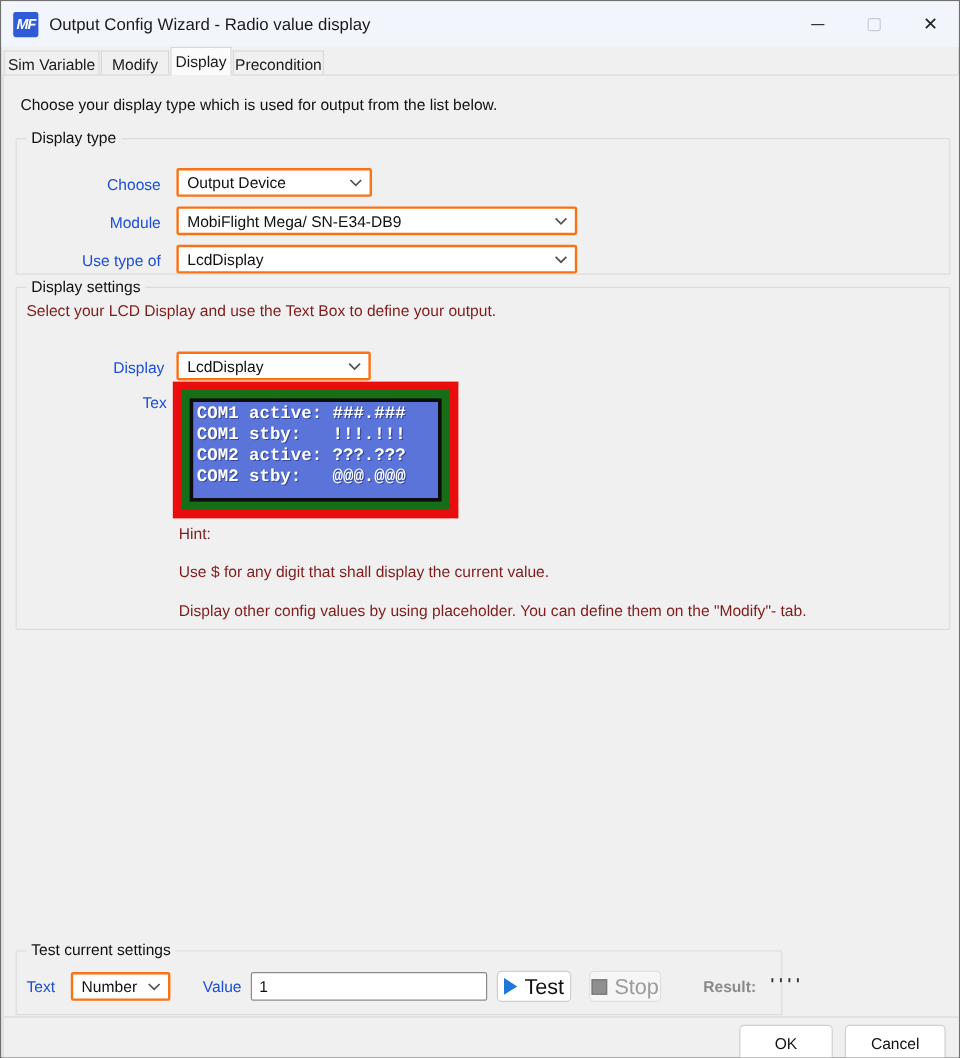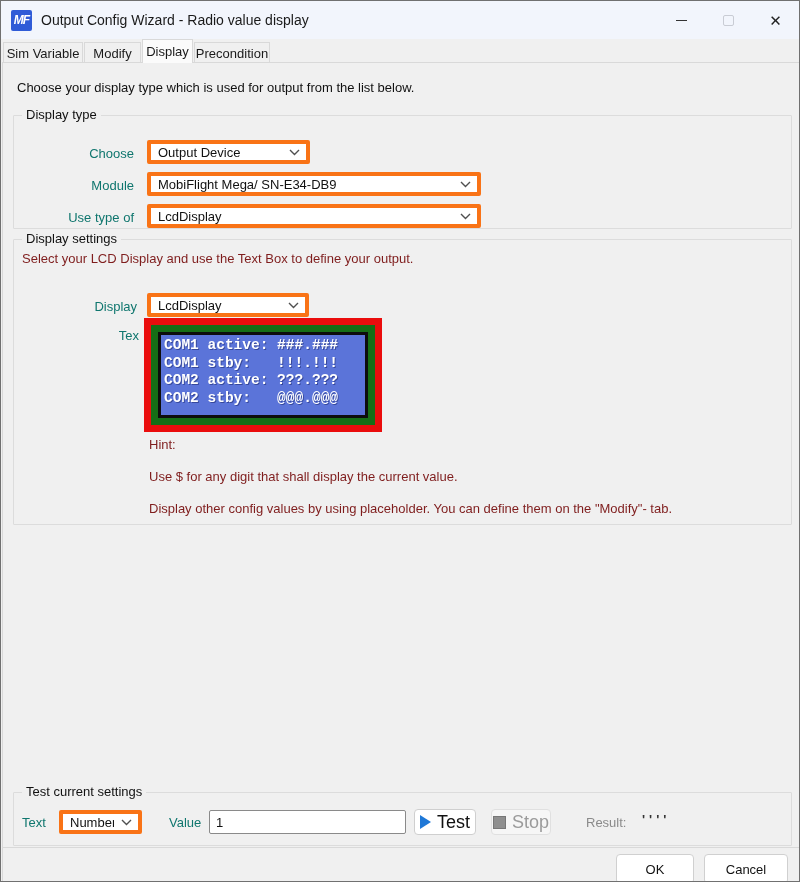--- a/index.html
+++ b/index.html
@@ -50,28 +50,28 @@
   
   .groupbox {
     position:absolute; border:1px solid #dcdcdc; border-radius:1px; background:#f0f0f0;
   }
   .groupbox .legend {
     position:absolute; top:-9px; left:8px; background:#f0f0f0;
     padding:0 4px; font-size:13px; color:#111;
   }
   .gb-display-type { left:10px; top:52px; width:779px; height:114px; }
   .gb-display-settings { left:10px; top:176px; width:779px; height:286px; }
-  .gb-test { left:10px; top:729px; width:779px; height:54px;padding-left:37px; }
-
-  .row-label { position:absolute; font-size:13px; color:#0f766e; text-align:right; }
+  .gb-test { left:10px; top:729px; width:639px; height:54px;padding-left:37px; }
+
+  .row-label { position:absolute; font-size:13px; color:#1d4ed8; text-align:right; }
 
   
   .combo {
     position:absolute; height:24px; background:#ffffff;
-    border:4px solid #f97316; border-radius:2px;
+    border:2px solid #f97316; border-radius:2px;
     display:flex; align-items:center; font-size:13px; color:#111;
   }
   .combo .combo-value { flex:1; padding-left:7px; white-space:nowrap; overflow:hidden; }
   .combo .chev { width:24px; display:flex; align-items:center; justify-content:center; }
 
   
   .textbox {
     position:absolute; height:24px; background:#ffffff;
     border:1px solid #8a8a8a; border-radius:2px;
     font-size:13px; color:#111; padding:0 6px;
@@ -233,21 +233,21 @@
 
       <div class="btn" style="left:400px; top:16px; width:62px;">
         <div class="play-icon"></div>
         <span>Test</span>
       </div>
       <div class="btn disabled" style="left:477px; top:16px; width:60px;">
         <div class="stop-icon"></div>
         <span>Stop</span>
       </div>
 
-      <div class="result-label" style="left:572px; top:22px;">Result:</div>
+      <div class="result-label" style="left:572px; top:22px;font-weight:bold;">Result:</div>
       <div class="result-value" style="left:628px; top:19px;">''''</div>
     </div>
 
     <div class="footer-sep"></div>
     <div class="footer-btn" style="left:613px; width:78px;">OK</div>
     <div class="footer-btn" style="left:701px; width:84px;">Cancel</div>
 
   </div>
 </div>
 

